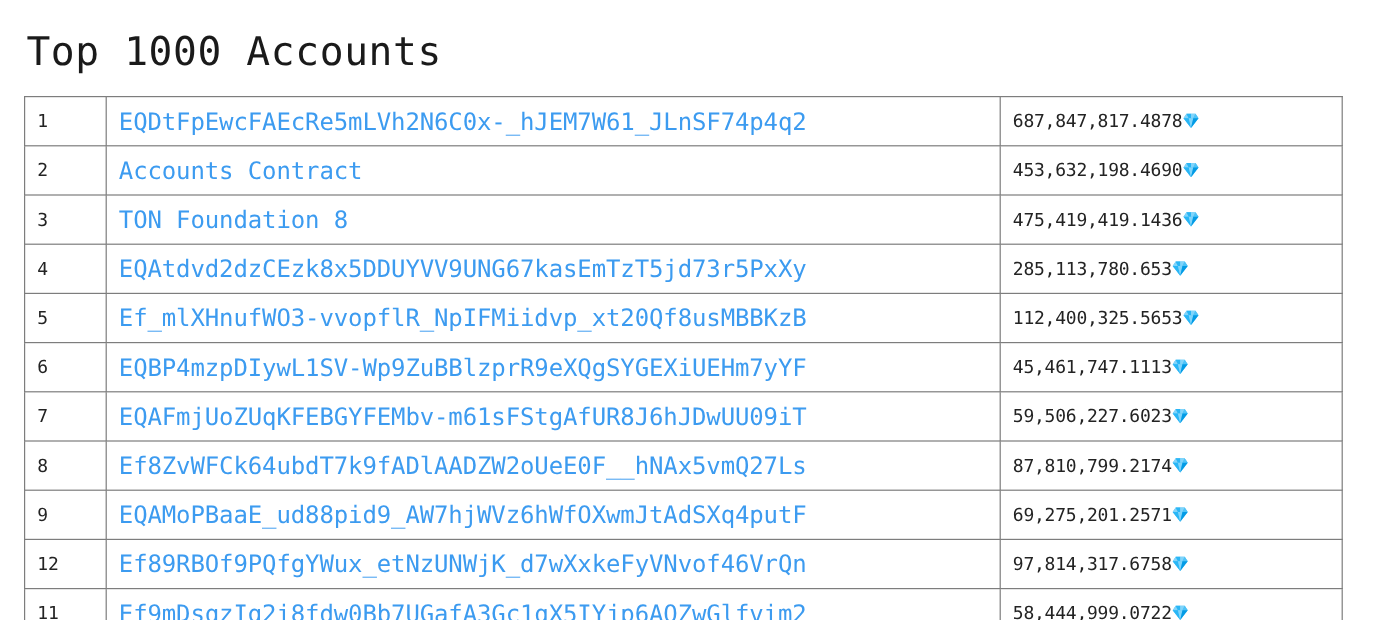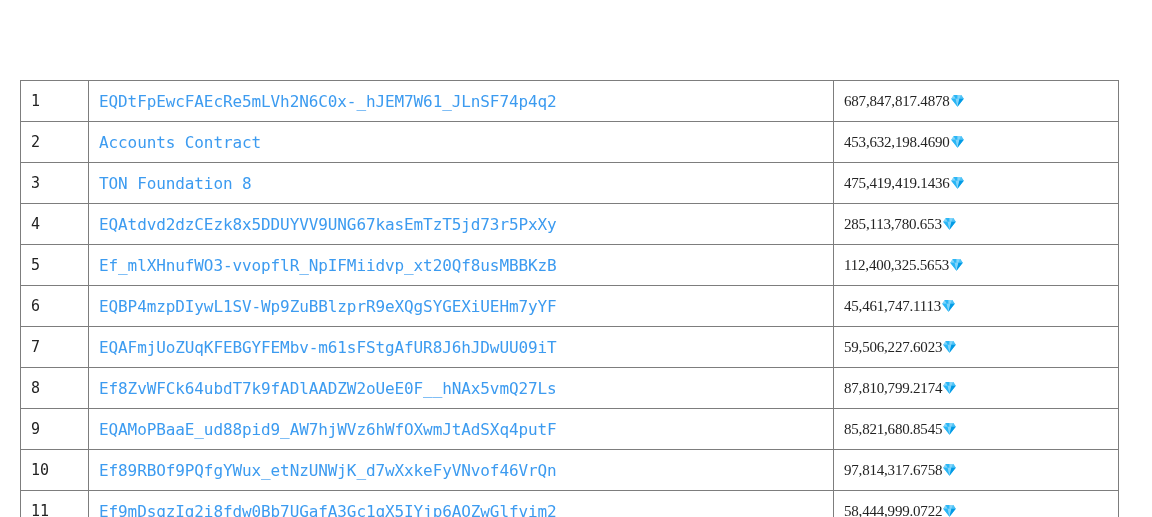--- a/index.html
+++ b/index.html
@@ -74,53 +74,53 @@
     color: #232323;
     padding-left: 9px;
   }
 
   td.cell-address {
     padding-left: 13px;
   }
 
   .address-link {
     font-family: "DejaVu Sans Mono", "Liberation Mono", monospace;
-    font-size: 16px;
+    font-size: 20px;
     letter-spacing: -0.1px;
     color: #3c9bf0;
     text-decoration: none;
     cursor: pointer;
   }
 
   td.cell-balance {
     padding-left: 12px;
     font-family: "DejaVu Sans Mono", "Liberation Mono", monospace;
     font-size: 15px;
     color: #232323;
     white-space: nowrap;
   }
 
   .balance-value {
     letter-spacing: -0.2px;
-    font-family: Liberation Serif, serif;
   }
 
   .gem-icon {
     display: inline-block;
     vertical-align: -2px;
     margin-left: 0px;
     width: 15px;
     height: 15px;
   }
 </style>
 </head>
 <body>
 
 <div class="page">
 
+  <h1 class="page-title">Top 1000 Accounts</h1>
 
   <div class="accounts-table-wrap">
     <table class="accounts-table">
       <colgroup>
         <col class="col-rank">
         <col class="col-addr">
         <col class="col-bal">
       </colgroup>
       <tbody>
   <tr>
@@ -292,36 +292,36 @@
   </tr>
 
   <tr>
     <td class="cell-rank">
       <span class="rank-value">9</span>
     </td>
     <td class="cell-address">
       <a class="address-link" href="#">EQAMoPBaaE_ud88pid9_AW7hjWVz6hWfOXwmJtAdSXq4putF</a>
     </td>
     <td class="cell-balance">
-      <span class="balance-value">85,821,680.8545</span><span class="gem-icon"><svg viewBox="0 0 24 24" width="15" height="15" xmlns="http://www.w3.org/2000/svg">
-                  <polygon points="2,9 6,3 18,3 22,9 12,22" fill="#4fc3f7"></polygon>
-                  <polygon points="2,9 6,3 9,9" fill="#81d4fa"></polygon>
-                  <polygon points="9,9 6,3 12,3 12,9" fill="#29b6f6"></polygon>
-                  <polygon points="12,9 12,3 18,3 15,9" fill="#81d4fa"></polygon>
-                  <polygon points="15,9 18,3 22,9" fill="#4fc3f7"></polygon>
-                  <polygon points="2,9 9,9 12,22" fill="#29b6f6"></polygon>
-                  <polygon points="9,9 15,9 12,22" fill="#81d4fa"></polygon>
-                  <polygon points="15,9 22,9 12,22" fill="#039be5"></polygon>
-                </svg></span>
-    </td>
-  </tr>
-
-  <tr>
-    <td class="cell-rank">
-      <span class="rank-value">10</span>
+      <span class="balance-value">69,275,201.2571</span><span class="gem-icon"><svg viewBox="0 0 24 24" width="15" height="15" xmlns="http://www.w3.org/2000/svg">
+                  <polygon points="2,9 6,3 18,3 22,9 12,22" fill="#4fc3f7"></polygon>
+                  <polygon points="2,9 6,3 9,9" fill="#81d4fa"></polygon>
+                  <polygon points="9,9 6,3 12,3 12,9" fill="#29b6f6"></polygon>
+                  <polygon points="12,9 12,3 18,3 15,9" fill="#81d4fa"></polygon>
+                  <polygon points="15,9 18,3 22,9" fill="#4fc3f7"></polygon>
+                  <polygon points="2,9 9,9 12,22" fill="#29b6f6"></polygon>
+                  <polygon points="9,9 15,9 12,22" fill="#81d4fa"></polygon>
+                  <polygon points="15,9 22,9 12,22" fill="#039be5"></polygon>
+                </svg></span>
+    </td>
+  </tr>
+
+  <tr>
+    <td class="cell-rank">
+      <span class="rank-value">12</span>
     </td>
     <td class="cell-address">
       <a class="address-link" href="#">Ef89RBOf9PQfgYWux_etNzUNWjK_d7wXxkeFyVNvof46VrQn</a>
     </td>
     <td class="cell-balance">
       <span class="balance-value">97,814,317.6758</span><span class="gem-icon"><svg viewBox="0 0 24 24" width="15" height="15" xmlns="http://www.w3.org/2000/svg">
                   <polygon points="2,9 6,3 18,3 22,9 12,22" fill="#4fc3f7"></polygon>
                   <polygon points="2,9 6,3 9,9" fill="#81d4fa"></polygon>
                   <polygon points="9,9 6,3 12,3 12,9" fill="#29b6f6"></polygon>
                   <polygon points="12,9 12,3 18,3 15,9" fill="#81d4fa"></polygon>

